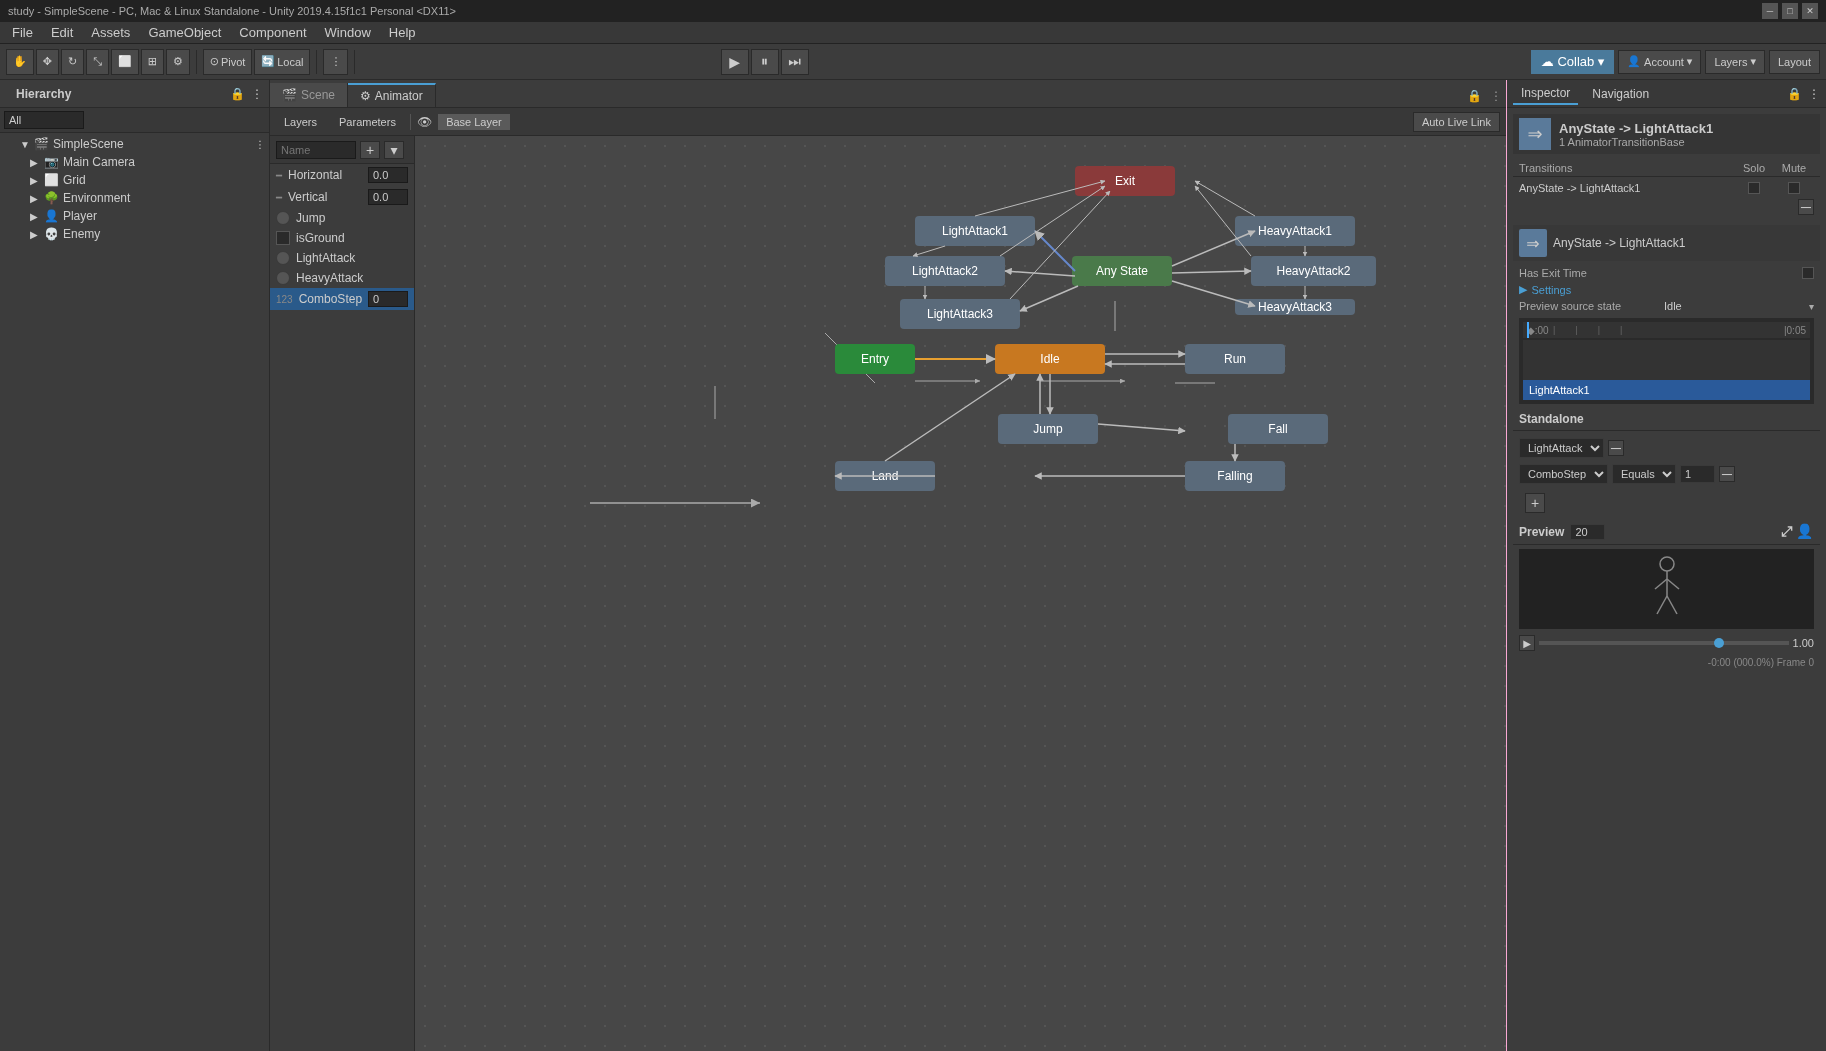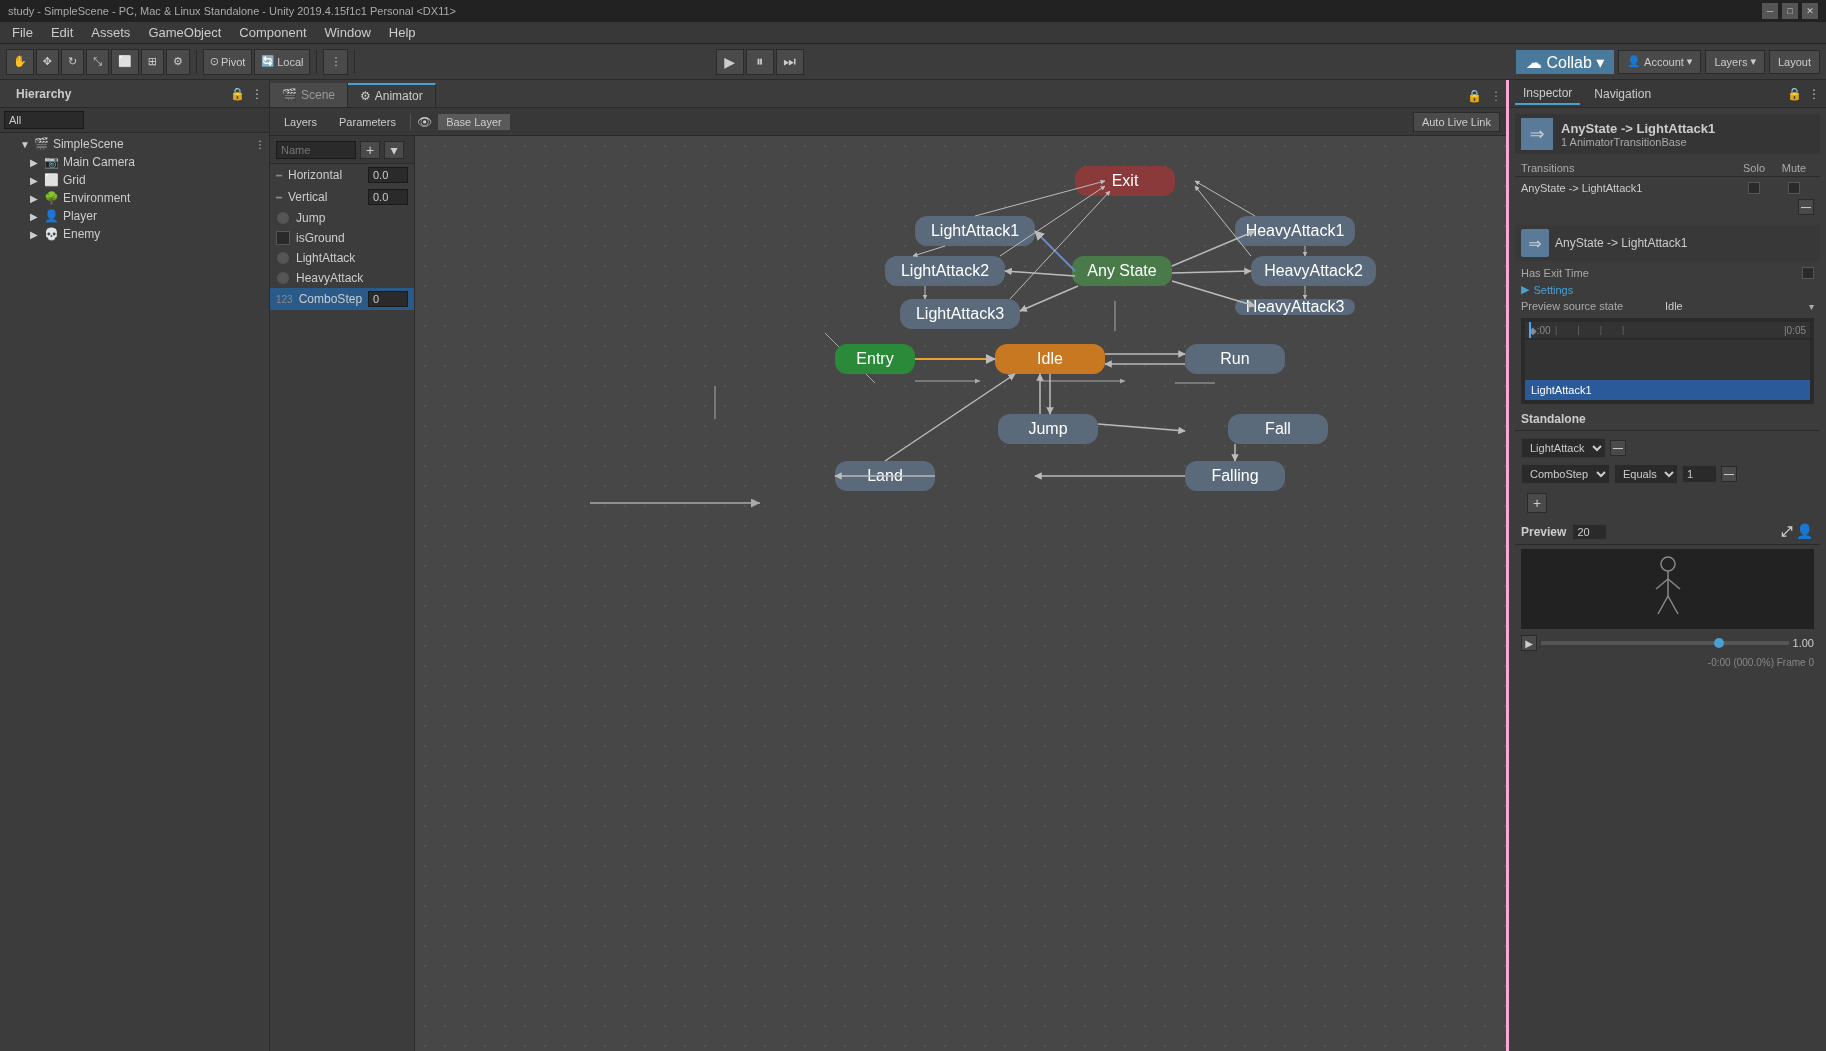--- a/index.html
+++ b/index.html
@@ -15,21 +15,21 @@
     #menubar { background: #383838; height: 22px; display: flex; align-items: center; padding: 0 4px; gap: 2px; border-bottom: 1px solid #222; }
     .menu-item { padding: 2px 8px; font-size: 13px; color: #ccc; cursor: pointer; }
 
     
     #toolbar { background: #3c3c3c; height: 36px; display: flex; align-items: center; padding: 0 6px; gap: 4px; border-bottom: 1px solid #2a2a2a; }
     .tool-btn { background: #4a4a4a; border: 1px solid #2a2a2a; color: #ccc; padding: 3px 6px; font-size: 11px; cursor: pointer; height: 26px; display: flex; align-items: center; gap: 2px; }
     .tool-sep { width: 1px; height: 24px; background: #2a2a2a; margin: 0 2px; }
     .tool-group { display: flex; align-items: center; gap: 2px; }
     .play-btn { background: #4a4a4a; border: 1px solid #2a2a2a; color: #ccc; width: 28px; height: 26px; display: flex; align-items: center; justify-content: center; cursor: pointer; font-size: 14px; }
     .toolbar-right { margin-left: auto; display: flex; align-items: center; gap: 4px; }
-    .collab-btn { background: #4a7a9b; border: none; color: #fff; padding: 3px 10px; font-size: 16px; cursor: pointer; height: 24px; }
+    .collab-btn { background: #4a7a9b; border: none; color: #fff; padding: 3px 10px; font-size: 13px; cursor: pointer; height: 24px; }
     .account-btn { background: #4a4a4a; border: 1px solid #2a2a2a; color: #ccc; padding: 3px 8px; font-size: 11px; cursor: pointer; height: 24px; display: flex; align-items: center; gap: 3px; }
     .layers-btn { background: #4a4a4a; border: 1px solid #2a2a2a; color: #ccc; padding: 3px 8px; font-size: 11px; cursor: pointer; height: 24px; display: flex; align-items: center; gap: 3px; }
     .layout-btn { background: #4a4a4a; border: 1px solid #2a2a2a; color: #ccc; padding: 3px 8px; font-size: 11px; cursor: pointer; height: 24px; }
 
     
     #main { display: flex; height: calc(1051px - 22px - 22px - 36px); }
 
     
     #hierarchy { width: 270px; background: #3c3c3c; border-right: 1px solid #2a2a2a; display: flex; flex-direction: column; }
     .panel-header { background: #3c3c3c; height: 28px; display: flex; align-items: center; padding: 0 6px; border-bottom: 1px solid #2a2a2a; gap: 6px; }
@@ -53,21 +53,21 @@
     .anim-tab { padding: 3px 8px; font-size: 11px; color: #ccc; cursor: pointer; }
     .anim-sep { width: 1px; height: 16px; background: #555; }
     .eye-btn { color: #ccc; cursor: pointer; font-size: 12px; }
     .base-layer-tag { background: #5a5a5a; padding: 2px 8px; font-size: 11px; color: #ccc; }
     .auto-live { margin-left: auto; padding: 3px 8px; font-size: 11px; color: #ccc; background: #4a4a4a; border: 1px solid #2a2a2a; cursor: pointer; }
 
     
     .animator-canvas { flex: 1; background: #474747; background-image: radial-gradient(circle, #555 1px, transparent 1px); background-size: 20px 20px; position: relative; overflow: hidden; }
 
     
-    .state-node { position: absolute; border-radius: 12px; display: flex; align-items: center; justify-content: center; font-size: 16px; color: #fff; cursor: pointer; font-weight: 500; text-align: right; }
+    .state-node { position: absolute; border-radius: 4px; display: flex; align-items: center; justify-content: center; font-size: 12px; color: #fff; cursor: pointer; font-weight: 500; text-align: right; }
     .state-any { background: #4a7a4a; }
     .state-exit { background: #8a3a3a; }
     .state-default { background: #5a6a7a; }
     .state-orange { background: #c87820; }
     .state-green { background: #2a8a3a; }
 
     
     .canvas-svg { position: absolute; top: 0; left: 0; width: 100%; height: 100%; pointer-events: none; }
 
     
@@ -76,21 +76,21 @@
     .params-search { background: #2a2a2a; border: 1px solid #1a1a1a; color: #ccc; padding: 2px 4px; font-size: 11px; width: 80px; }
     .params-add { background: #4a4a4a; border: 1px solid #2a2a2a; color: #ccc; width: 20px; height: 18px; display: flex; align-items: center; justify-content: center; cursor: pointer; font-size: 14px; }
     .param-item { padding: 3px 6px; display: flex; align-items: center; gap: 6px; font-size: 12px; color: #ccc; }
     .param-item.selected { background: #2a5a8a; }
     .param-label { flex: 1; font-size: 12px; }
     .param-value { background: #2a2a2a; border: 1px solid #1a1a1a; color: #ccc; padding: 1px 4px; font-size: 11px; width: 40px; }
     .param-toggle { width: 14px; height: 14px; border-radius: 50%; background: #555; border: 1px solid #3a3a3a; cursor: pointer; }
     .param-check { width: 14px; height: 14px; background: #2a2a2a; border: 1px solid #555; cursor: pointer; }
 
     
-    #inspector { width: 320px; background: #3c3c3c; border-left: 3px solid #f9a8d4; display: flex; flex-direction: column; overflow-y: auto; }
+    #inspector { width: 320px; background: #3c3c3c; border-left: 1px solid #f9a8d4; display: flex; flex-direction: column; overflow-y: auto; }
     .inspector-header { background: #383838; height: 28px; display: flex; align-items: center; padding: 0 6px; border-bottom: 1px solid #2a2a2a; gap: 6px; flex-shrink: 0; }
     .insp-tab { padding: 3px 8px; font-size: 12px; color: #ccc; cursor: pointer; }
     .insp-tab.active { border-bottom: 2px solid #4a9fd4; }
     .inspector-body { flex: 1; padding: 6px; overflow-y: auto; }
 
     
     .trans-header { display: flex; align-items: center; gap: 6px; padding: 4px 6px; background: #383838; margin-bottom: 4px; }
     .trans-icon { width: 28px; height: 28px; background: #5a7a9a; display: flex; align-items: center; justify-content: center; border-radius: 2px; font-size: 16px; }
     .trans-name { font-size: 12px; color: #ccc; }
 

